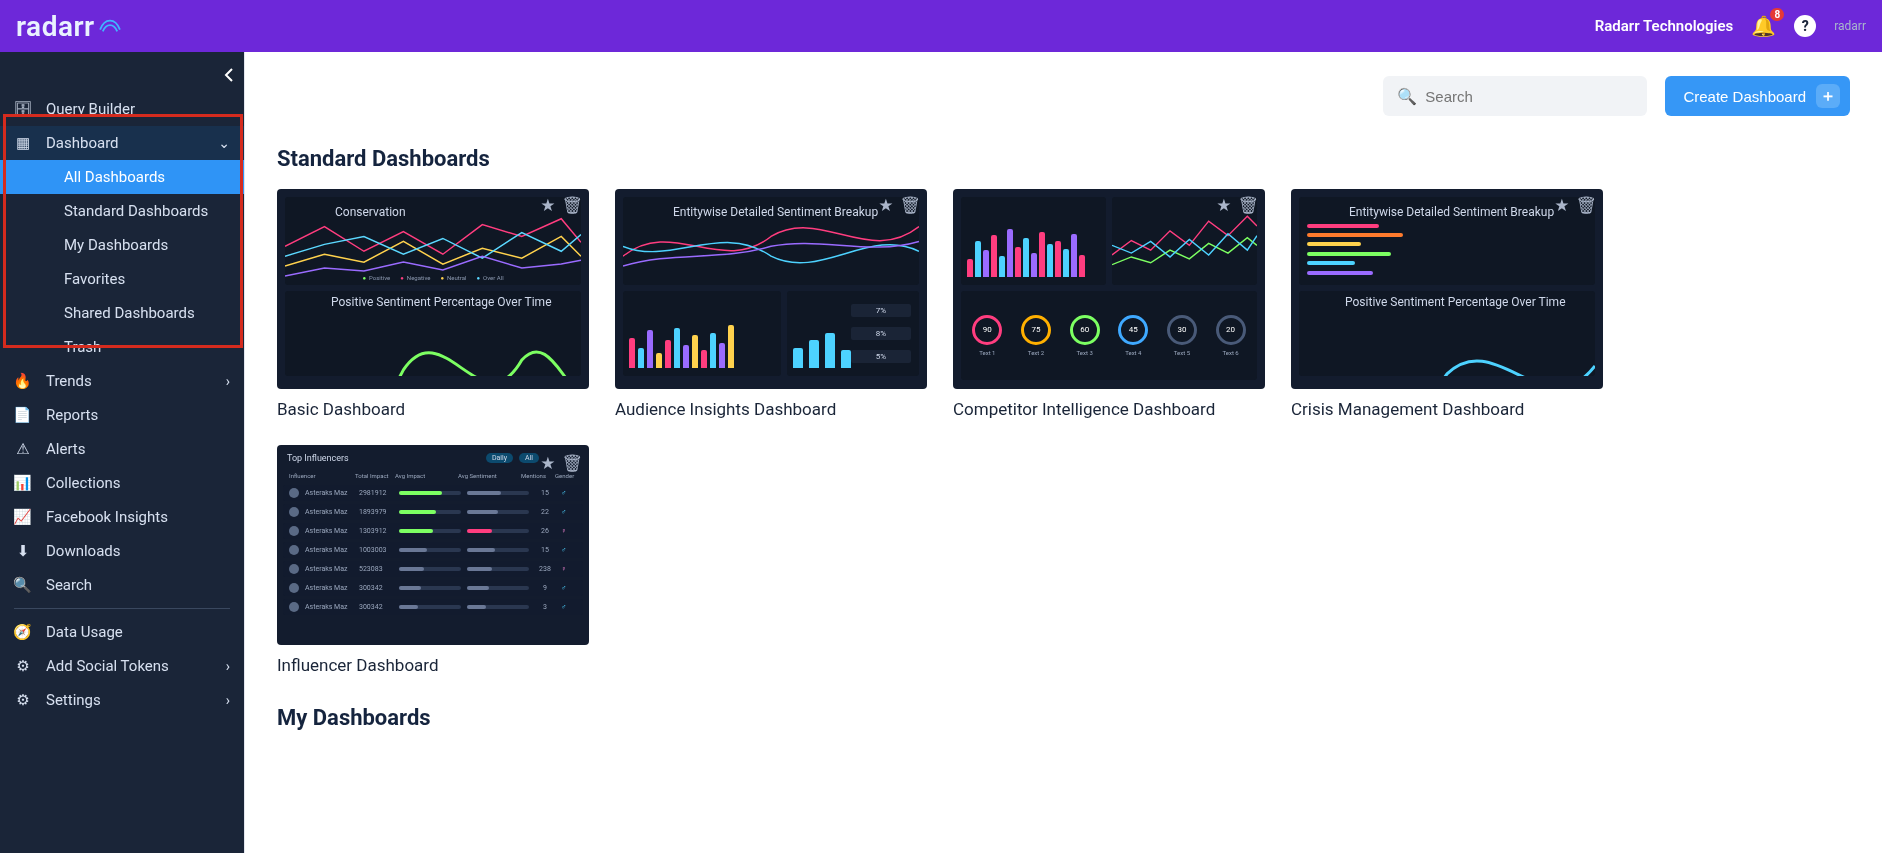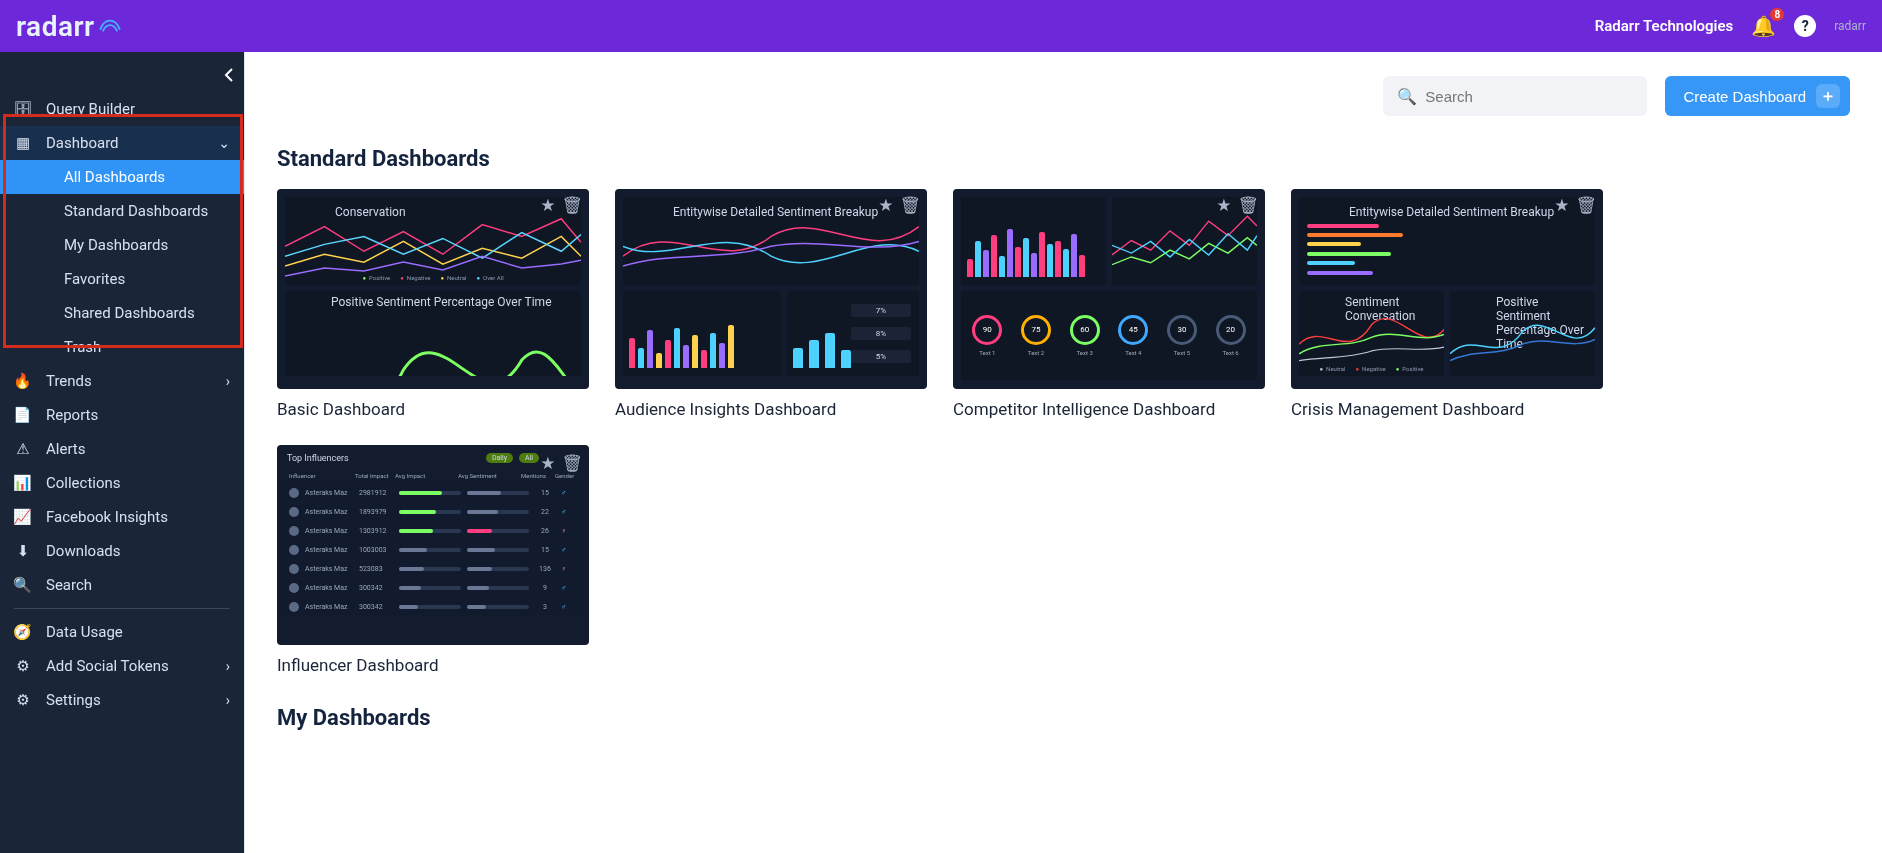--- a/index.html
+++ b/index.html
@@ -64,21 +64,21 @@
   .avatar-m{width:10px;height:10px;border-radius:50%;background:#5a6a85;}
   .pbar{height:4px;border-radius:2px;flex:1;background:#2a3750;position:relative;}
   .pbar::after{content:"";position:absolute;left:0;top:0;bottom:0;width:var(--w);background:var(--c);border-radius:2px;}
   .pct-col{position:absolute;right:8px;top:8px;bottom:8px;width:60px;display:flex;flex-direction:column;justify-content:space-around;}
   .pct{font-size:8px;color:#cfd8ea;background:#1a2436;padding:2px 3px;border-radius:2px;text-align:center;}
   .legend-dots{position:absolute;bottom:4px;left:50%;transform:translateX(-50%);display:flex;gap:10px;font-size:6px;color:#8a97ae;}
   .legend-dots span::before{content:"●";margin-right:3px;color:var(--d);}
   .bars-left{position:absolute;left:8px;top:24px;bottom:8px;width:120px;display:flex;flex-direction:column;justify-content:space-around;}
   .hb{height:4px;border-radius:2px;background:var(--c);width:var(--w);}
   .pill{position:absolute;top:8px;right:34px;display:flex;gap:6px;}
-  .pill span{background:#4d7c0f;color:#cfd8ea;font-size:7px;padding:1px 6px;border-radius:8px;}
+  .pill span{background:#0c4a6e;color:#cfd8ea;font-size:7px;padding:1px 6px;border-radius:8px;}
 </style>
 </head>
 <body>
 
 <div class="topbar">
   <div class="logo">
     <span class="logo-text">radarr</span>
     <svg class="logo-wave" viewBox="0 0 24 20">
         <path d="M1 14 C4 6 8 4 12 4 C16 4 20 6 23 14" stroke="#3fb5ff" stroke-width="2" fill="none"></path>
         <path d="M4 16 C6 11 9 9 12 9 C15 9 18 11 20 16" stroke="#3fb5ff" stroke-width="2" fill="none"></path>
@@ -344,33 +344,20 @@
               <div class="hb" style="--c:#ff3d7f;--w:60%"></div>
               <div class="hb" style="--c:#ff7b2d;--w:80%"></div>
               <div class="hb" style="--c:#ffd24d;--w:45%"></div>
               <div class="hb" style="--c:#7cff62;--w:70%"></div>
               <div class="hb" style="--c:#4dd2ff;--w:40%"></div>
               <div class="hb" style="--c:#9a6bff;--w:55%"></div>
             </div>
           </div>
           <div class="halfrow">
             <div class="panel">
-              <span class="thumb-title" style="top:4px;left:6px">Sentiment Conversation</span>
-              <svg class="spark" viewBox="0 0 150 90" preserveAspectRatio="none">
-                <path d="M0 55 C25 30 50 75 75 35 C100 10 125 68 150 40" stroke="#ff3d3d" stroke-width="1.5" fill="none"></path>
-                <path d="M0 65 C25 50 50 60 75 48 C100 38 125 55 150 45" stroke="#7cff62" stroke-width="1.5" fill="none"></path>
-                <path d="M0 72 C25 68 50 70 75 62 C100 56 125 64 150 58" stroke="#c0c8da" stroke-width="1.2" fill="none"></path>
-              </svg>
-              <div class="legend-dots">
-                <span style="--d:#c0c8da">Neutral</span>
-                <span style="--d:#ff3d3d">Negative</span>
-                <span style="--d:#7cff62">Positive</span>
-              </div>
-            </div>
-            <div class="panel">
               <span class="thumb-title" style="top:4px;left:6px">Positive Sentiment Percentage Over Time</span>
               <svg class="spark" viewBox="0 0 150 90" preserveAspectRatio="none">
                 <path d="M0 65 C25 40 50 78 75 42 C100 18 125 70 150 38" stroke="#4dd2ff" stroke-width="1.5" fill="none"></path>
                 <path d="M0 72 C25 60 50 68 75 55 C100 45 125 62 150 50" stroke="#3676d4" stroke-width="1.5" fill="none"></path>
               </svg>
             </div>
           </div>
         </div>
         <div class="card-label">Crisis Management Dashboard</div>
       </div>
@@ -430,21 +417,21 @@
                 <div class="pbar" style="--w:45%;--c:#6a7896"></div>
                 <span style="width:20px;text-align:center">15</span>
                 <span style="width:16px;color:#4dd2ff">♂</span>
               </div>
             <div class="trow">
                 <div class="avatar-m"></div>
                 <span style="width:48px">Asteraks Maz</span>
                 <span style="width:34px">523083</span>
                 <div class="pbar" style="--w:40%;--c:#6a7896"></div>
                 <div class="pbar" style="--w:40%;--c:#6a7896"></div>
-                <span style="width:20px;text-align:center">136</span>
+                <span style="width:20px;text-align:center">238</span>
                 <span style="width:16px;color:#ff8adb">♀</span>
               </div>
             <div class="trow">
                 <div class="avatar-m"></div>
                 <span style="width:48px">Asteraks Maz</span>
                 <span style="width:34px">300342</span>
                 <div class="pbar" style="--w:35%;--c:#6a7896"></div>
                 <div class="pbar" style="--w:35%;--c:#6a7896"></div>
                 <span style="width:20px;text-align:center">9</span>
                 <span style="width:16px;color:#4dd2ff">♂</span>

